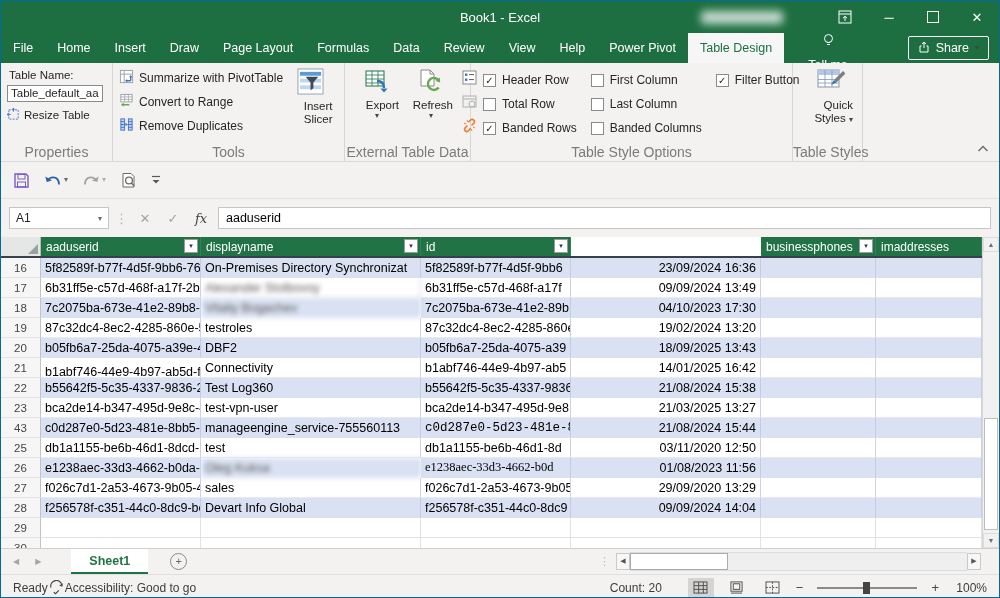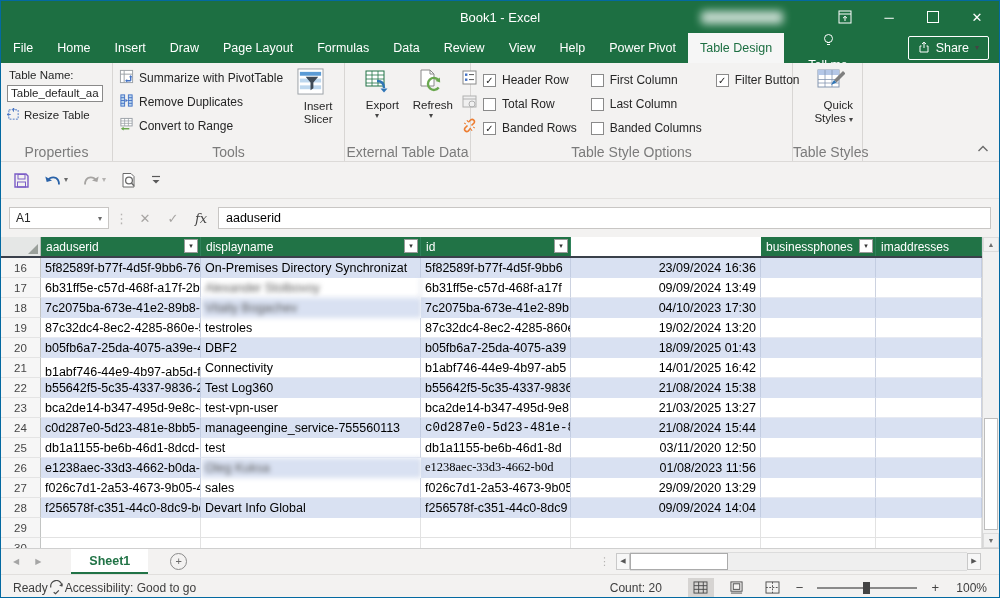--- a/index.html
+++ b/index.html
@@ -199,36 +199,36 @@
             <span><svg width="15" height="15" viewBox="0 0 16 16">
                 <rect x="1.5" y="1.5" width="13" height="13" fill="#fff" stroke="#9aa0a6"></rect>
                 <path d="M5.5 1.5v13M1.5 5.5h13" stroke="#9aa0a6"></path>
                 <path d="M8 12.5h4.5M12.5 12.5V8" fill="none" stroke="#4472c4" stroke-width="1.5"></path>
                 <path d="M12.5 6.5l1.8 2.2h-3.6zM6.5 12.5l2.2-1.8v3.6z" fill="#4472c4"></path>
               </svg></span>
             <span>Summarize with PivotTable</span>
           </div>
           <div class="tool-item">
             <span><svg width="15" height="15" viewBox="0 0 16 16">
+                <rect x="2" y="1.5" width="12" height="8" fill="#fff" stroke="#9aa0a6"></rect>
+                <path d="M2 4.2h12M2 6.8h12M6 1.5v8M10 1.5v8" stroke="#9aa0a6" stroke-width=".8"></path>
+                <path d="M11 12.5H3.5" fill="none" stroke="#6aa84f" stroke-width="1.6"></path>
+                <path d="M2 12.5l3-2v4z" fill="#6aa84f"></path>
+              </svg></span>
+            <span>Convert to Range</span>
+          </div>
+          <div class="tool-item">
+            <span><svg width="15" height="15" viewBox="0 0 16 16">
                 <rect x="2" y="2" width="4" height="12" fill="#bdd7ee" stroke="#4472c4"></rect>
                 <path d="M2 5h4M2 8h4M2 11h4" stroke="#4472c4"></path>
                 <rect x="10" y="2" width="4" height="12" fill="#bdd7ee" stroke="#4472c4"></rect>
                 <path d="M10 5h4M10 8h4M10 11h4" stroke="#4472c4"></path>
                 <path d="M6.8 8h2.4M8.2 8l-1.2-1.2M8.2 8L7 9.2" stroke="#4472c4" stroke-width="1.2" fill="none"></path>
               </svg></span>
             <span>Remove Duplicates</span>
-          </div>
-          <div class="tool-item">
-            <span><svg width="15" height="15" viewBox="0 0 16 16">
-                <rect x="2" y="1.5" width="12" height="8" fill="#fff" stroke="#9aa0a6"></rect>
-                <path d="M2 4.2h12M2 6.8h12M6 1.5v8M10 1.5v8" stroke="#9aa0a6" stroke-width=".8"></path>
-                <path d="M11 12.5H3.5" fill="none" stroke="#6aa84f" stroke-width="1.6"></path>
-                <path d="M2 12.5l3-2v4z" fill="#6aa84f"></path>
-              </svg></span>
-            <span>Convert to Range</span>
           </div>
         </div>
       <div class="bigbtn" style="width:52px;">
         <span>
           <svg width="27" height="27" viewBox="0 0 28 28">
               <rect x="1" y="1" width="26" height="26" fill="#fff" stroke="#9aa0a6"></rect>
               <rect x="3" y="4" width="22" height="4" fill="#5b9bd5"></rect>
               <rect x="3" y="11" width="22" height="4" fill="#bdd7ee"></rect>
               <rect x="3" y="18" width="22" height="4" fill="#bdd7ee"></rect>
               <path d="M9 9l5 6v8l3-2v-6l5-6z" fill="#3f4a56"></path>
@@ -465,21 +465,21 @@
           <div class="g-c" style="width: 150px; min-width: 150px;">87c32dc4-8ec2-4285-860e</div>
           <div class="g-c num" style="width: 190px; min-width: 190px;">19/02/2024 13:20</div>
           <div class="g-c" style="width: 115px; min-width: 115px;"></div>
           <div class="g-c" style="width: 106px; min-width: 106px;"></div>
         </div>
         <div class="g-row banded">
           <div class="g-num">20</div>
           <div class="g-c" style="width: 160px; min-width: 160px;">b05fb6a7-25da-4075-a39e-4</div>
           <div class="g-c" style="width: 220px; min-width: 220px;">DBF2</div>
           <div class="g-c" style="width: 150px; min-width: 150px;">b05fb6a7-25da-4075-a39</div>
-          <div class="g-c num" style="width: 190px; min-width: 190px;">18/09/2025 01:43</div>
+          <div class="g-c num" style="width: 190px; min-width: 190px;">18/09/2025 13:43</div>
           <div class="g-c" style="width: 115px; min-width: 115px;"></div>
           <div class="g-c" style="width: 106px; min-width: 106px;"></div>
         </div>
         <div class="g-row">
           <div class="g-num">21</div>
           <div class="g-c" style="width: 160px; min-width: 160px; margin-top: 9px;">b1abf746-44e9-4b97-ab5d-f</div>
           <div class="g-c" style="width: 220px; min-width: 220px;">Connectivity</div>
           <div class="g-c" style="width: 150px; min-width: 150px;">b1abf746-44e9-4b97-ab5</div>
           <div class="g-c num" style="width: 190px; min-width: 190px;">14/01/2025 16:42</div>
           <div class="g-c" style="width: 115px; min-width: 115px;"></div>
@@ -497,21 +497,21 @@
         <div class="g-row">
           <div class="g-num">23</div>
           <div class="g-c" style="width: 160px; min-width: 160px;">bca2de14-b347-495d-9e8c-4</div>
           <div class="g-c" style="width: 220px; min-width: 220px;">test-vpn-user</div>
           <div class="g-c" style="width: 150px; min-width: 150px;">bca2de14-b347-495d-9e8</div>
           <div class="g-c num" style="width: 190px; min-width: 190px;">21/03/2025 13:27</div>
           <div class="g-c" style="width: 115px; min-width: 115px;"></div>
           <div class="g-c" style="width: 106px; min-width: 106px;"></div>
         </div>
         <div class="g-row banded">
-          <div class="g-num">24</div>
+          <div class="g-num">43</div>
           <div class="g-c" style="width: 160px; min-width: 160px;">c0d287e0-5d23-481e-8bb5-e</div>
           <div class="g-c" style="width: 220px; min-width: 220px;">manageengine_service-755560113</div>
           <div class="g-c" style="width: 150px; min-width: 150px; font-family: Liberation Mono, monospace;">c0d287e0-5d23-481e-8bb</div>
           <div class="g-c num" style="width: 190px; min-width: 190px;">21/08/2024 15:44</div>
           <div class="g-c" style="width: 115px; min-width: 115px;"></div>
           <div class="g-c" style="width: 106px; min-width: 106px;"></div>
         </div>
         <div class="g-row">
           <div class="g-num">25</div>
           <div class="g-c" style="width: 160px; min-width: 160px;">db1a1155-be6b-46d1-8dcd-</div>

